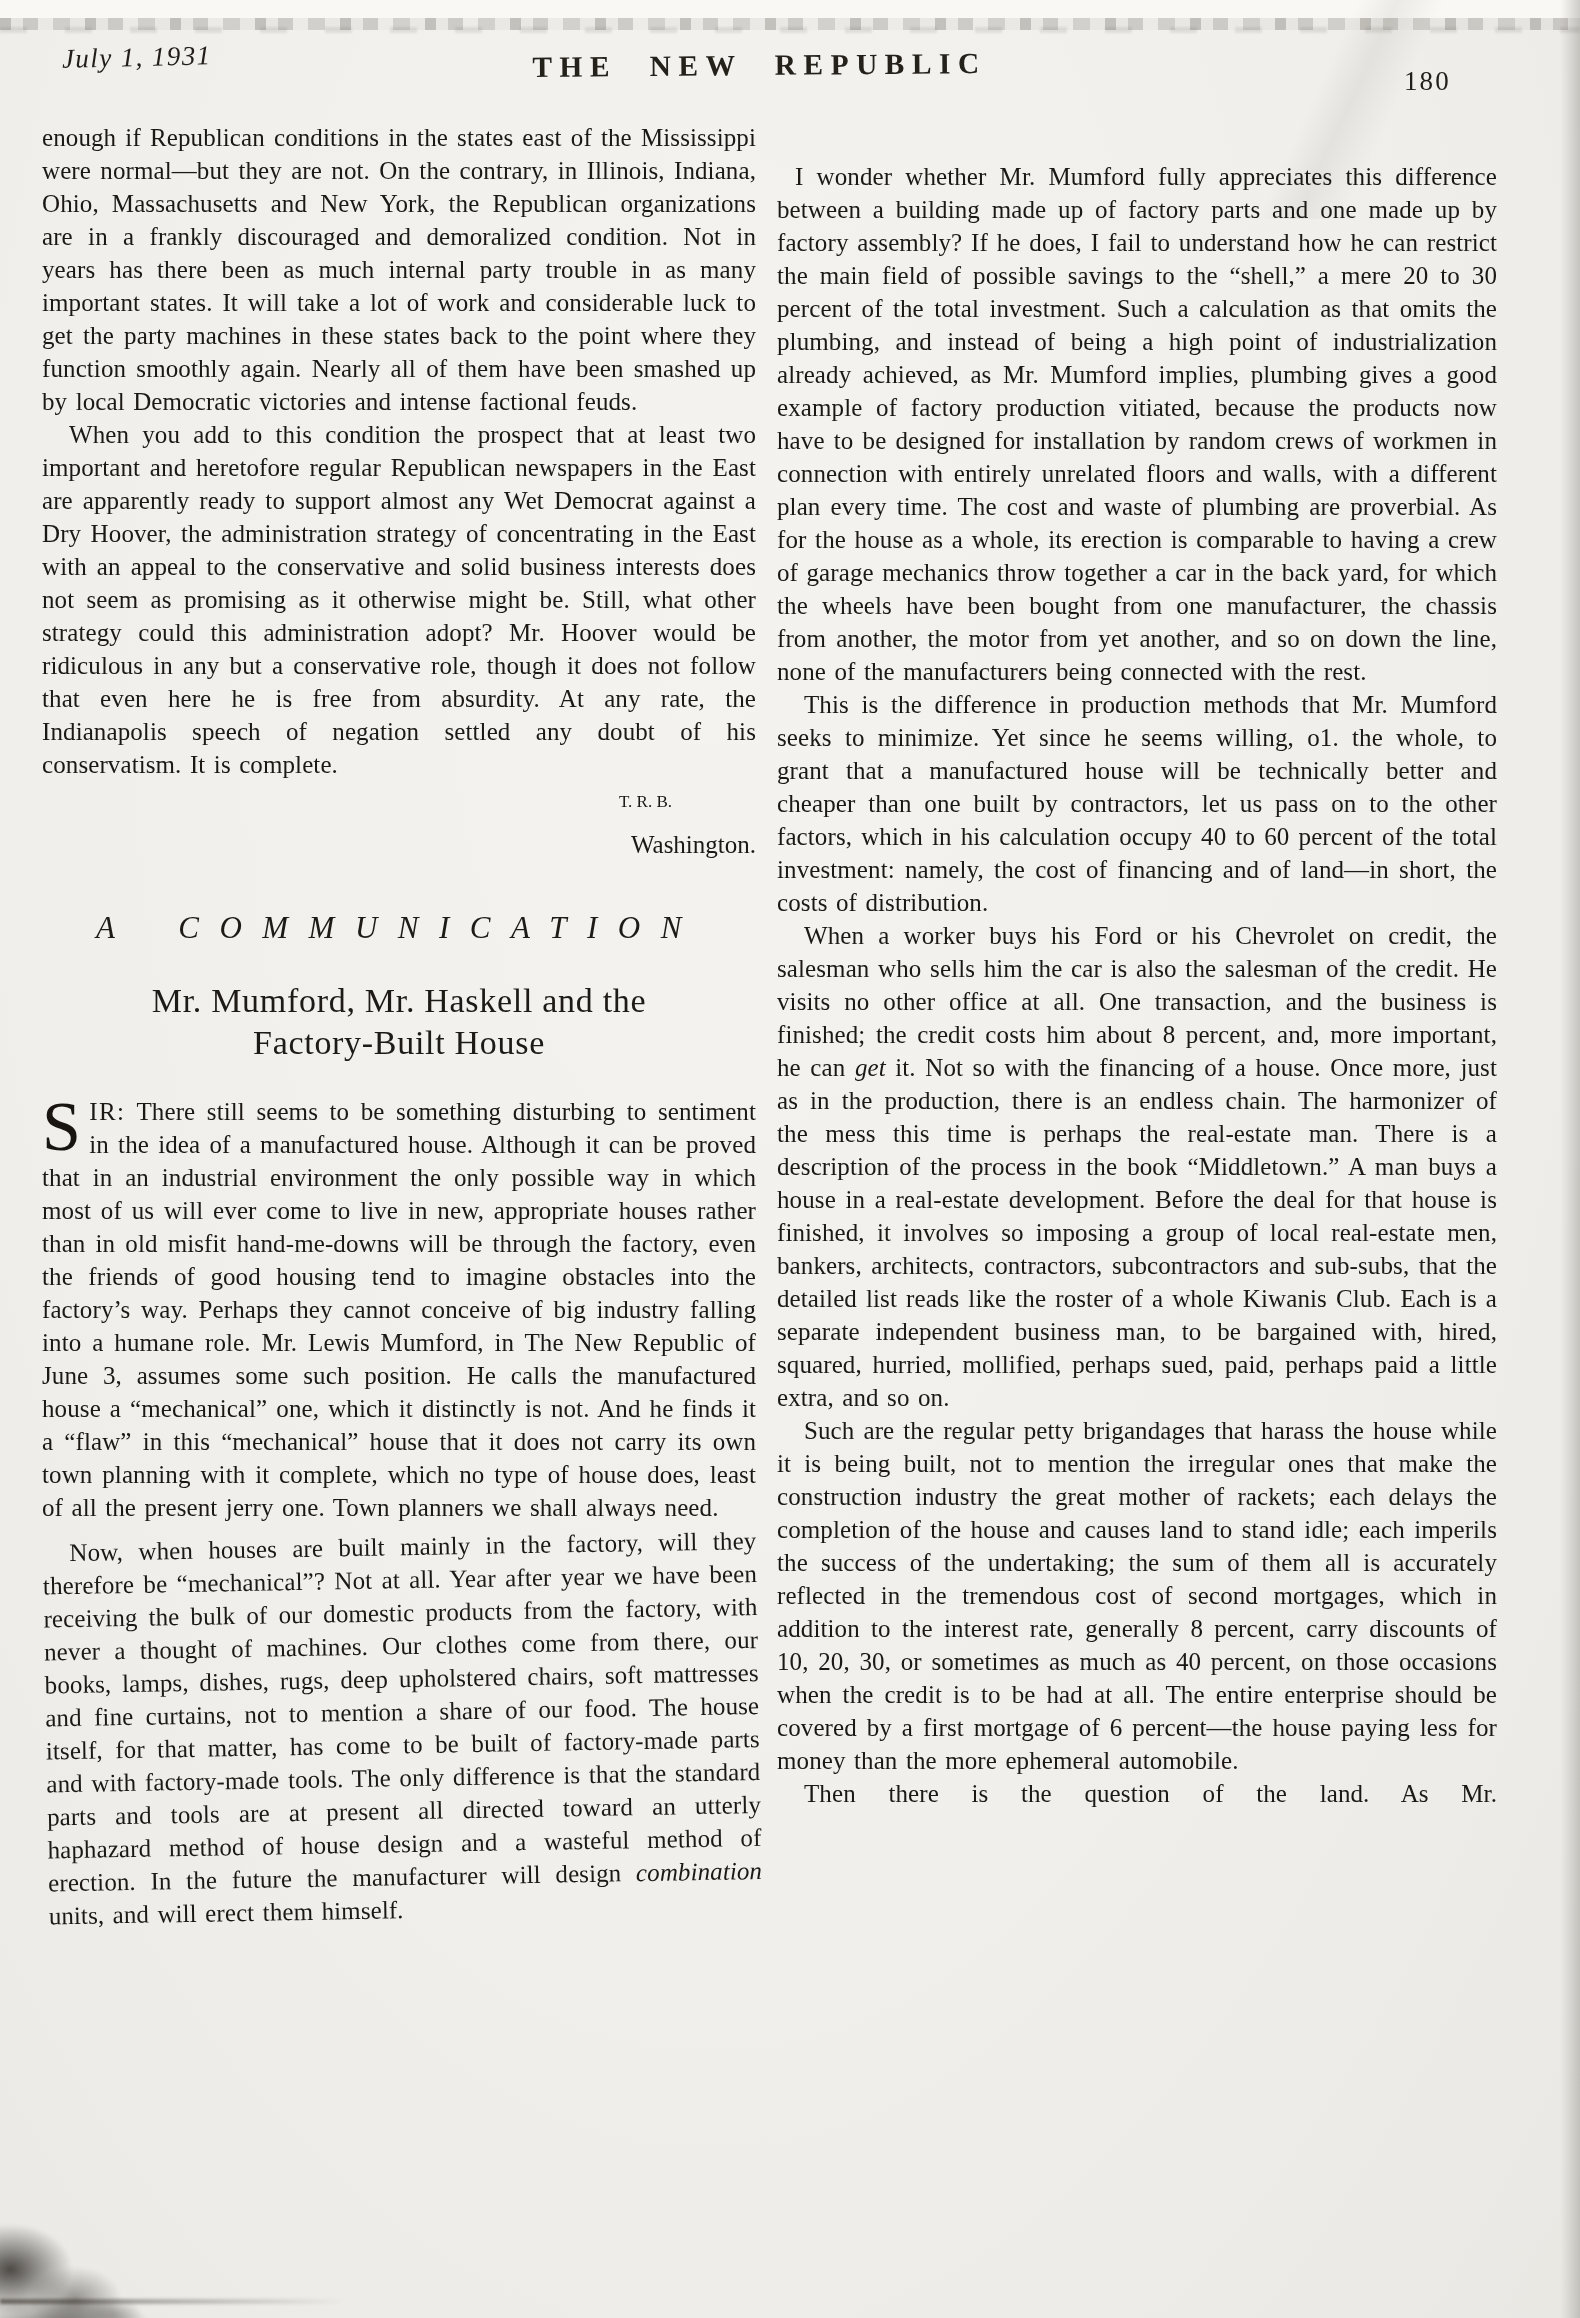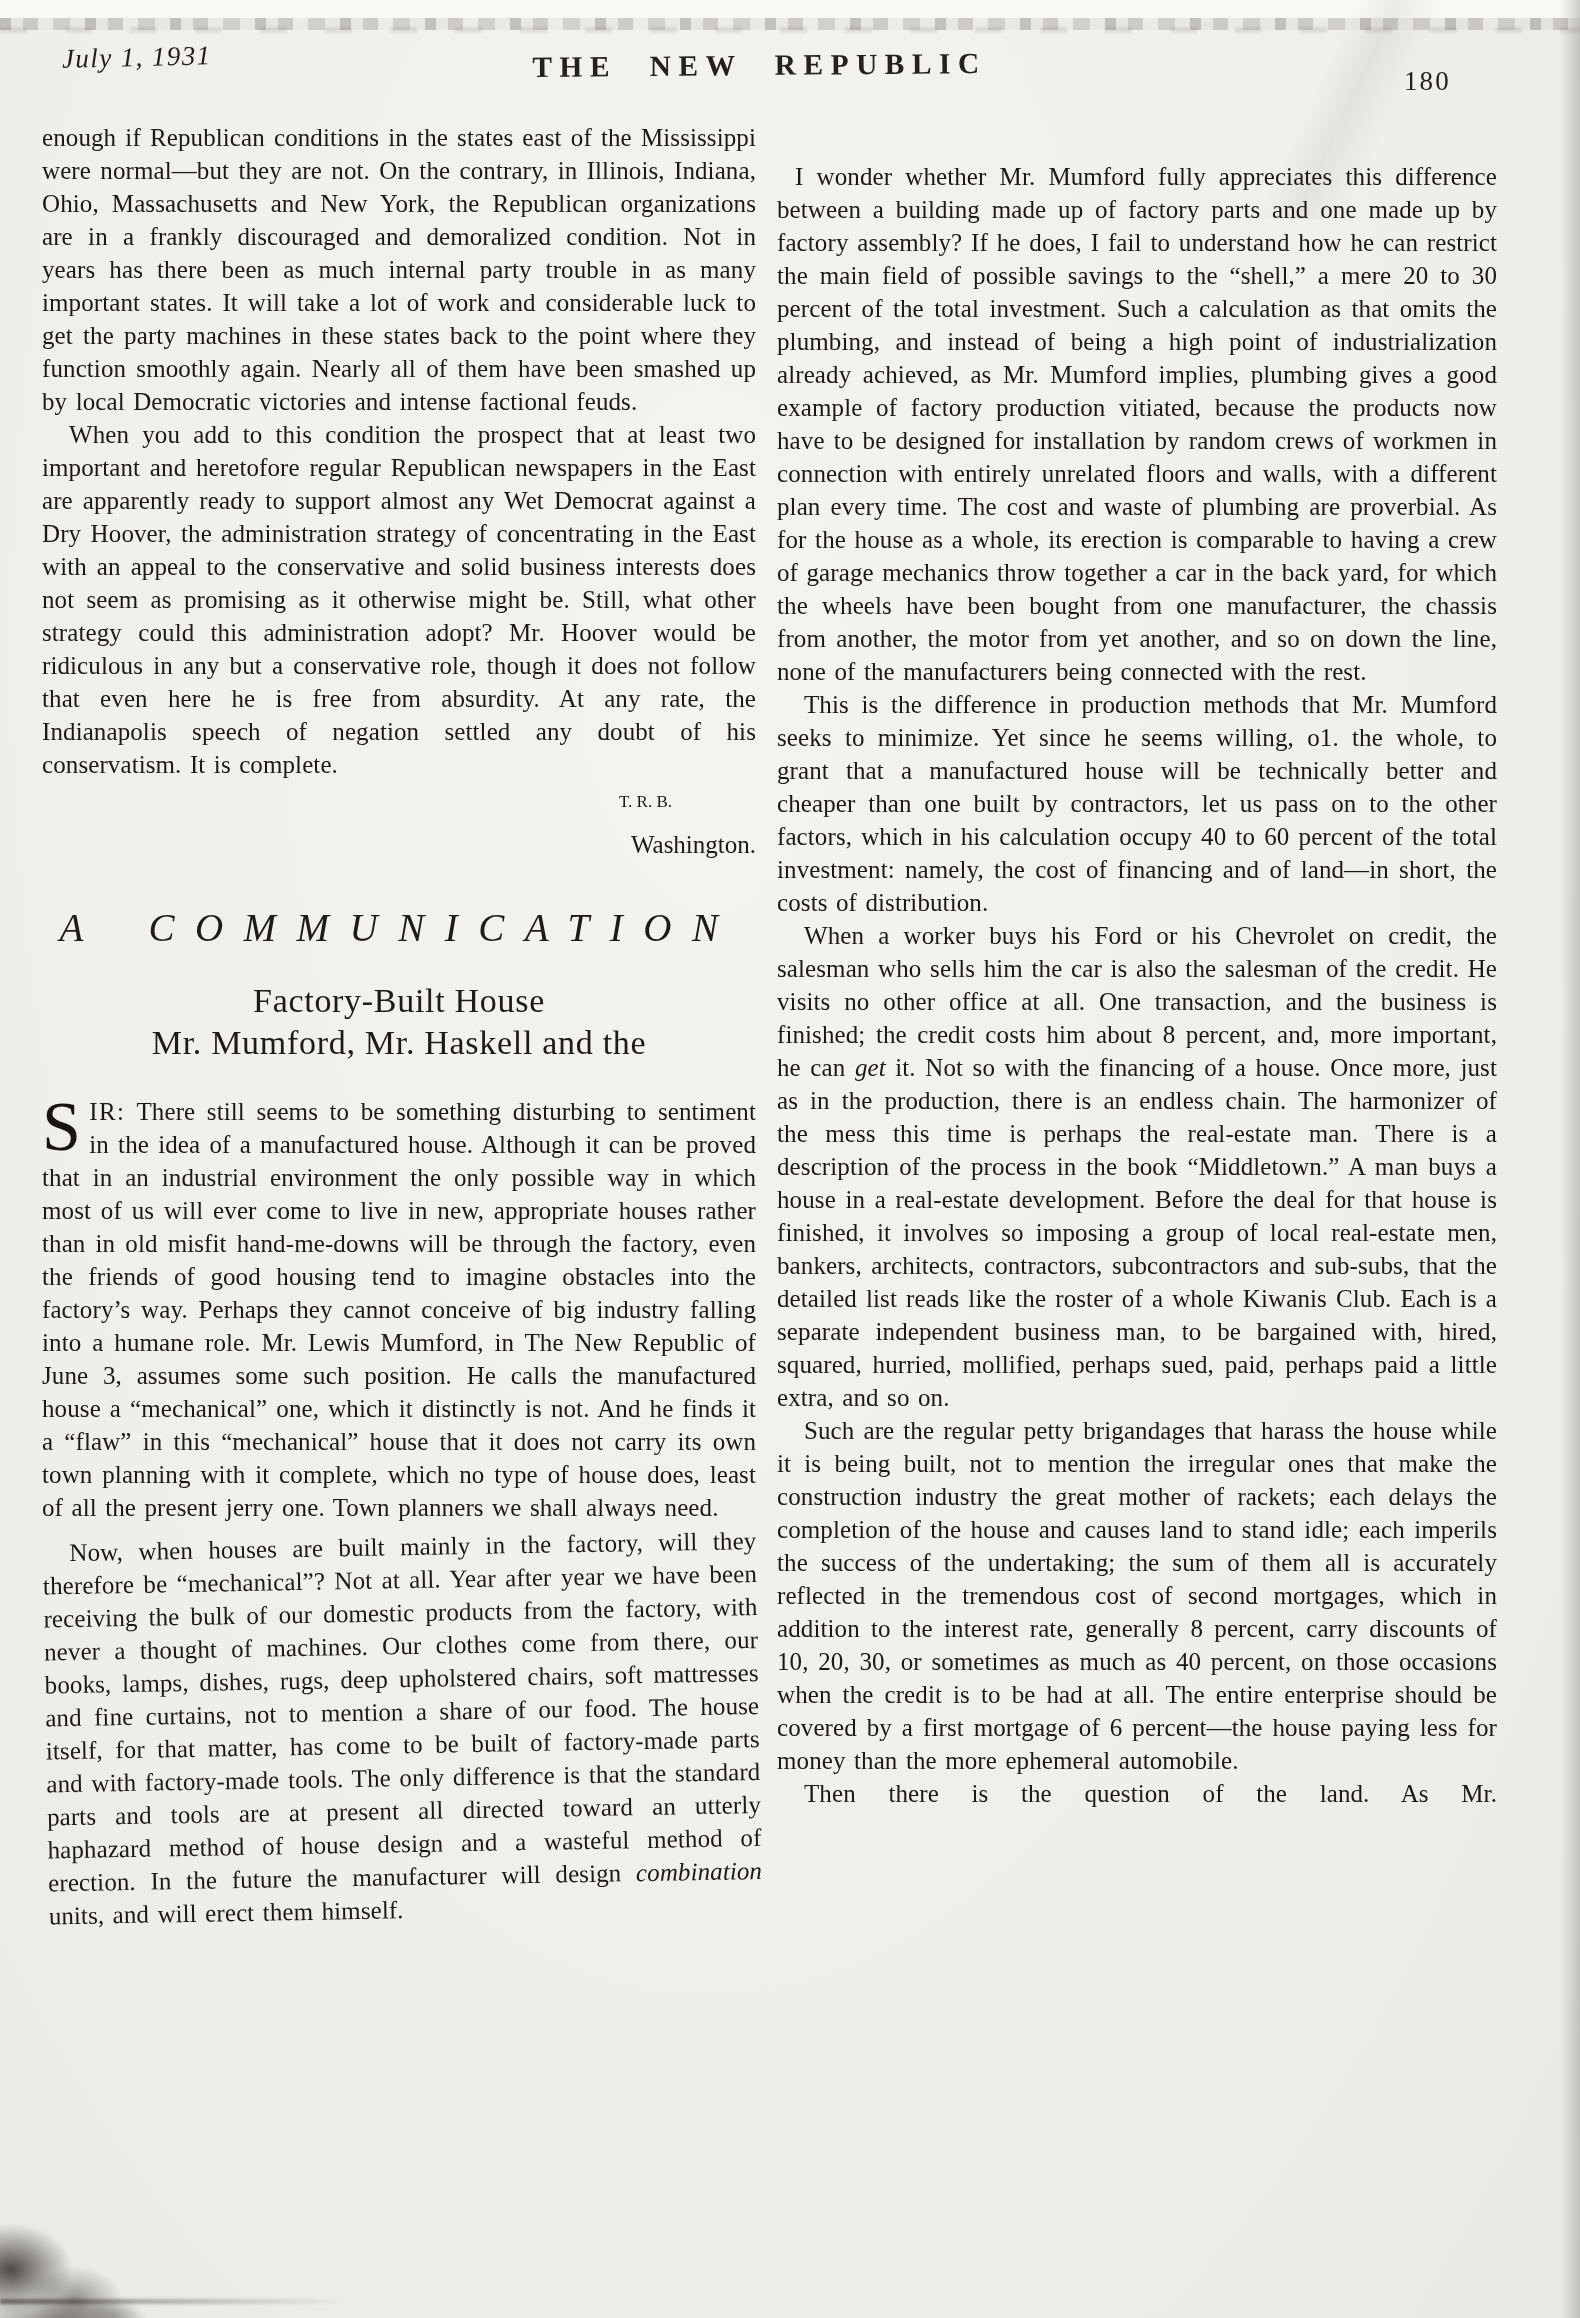--- a/index.html
+++ b/index.html
@@ -69,21 +69,21 @@
     word-spacing:2.1px;letter-spacing:0.1px;
   }
   .tight{line-height:33px;}
   .indent{text-indent:27px;}
   .indent-sm{text-indent:18px;}
   .noindent{text-indent:0;}
   .signature{margin:4.1px 0 0 0;font-size:17px;line-height:33px;text-align:right;padding-right:84px;}
   .dateline{margin:9.6px 0 0 0;font-size:25px;line-height:33px;text-align:right;text-indent:27px;}
   .kicker{
     margin:45px 0 12px 0;font-weight:normal;font-style:italic;
-    font-size:39px;line-height:44px;letter-spacing:20.5px;word-spacing:15px;
+    font-size:31px;line-height:44px;letter-spacing:20.5px;word-spacing:15px;
     text-align:center;white-space:nowrap;color:#1e1a15;
   }
   .article-title{
     margin:30px 0 0 0;font-weight:normal;font-size:34px;line-height:42px;
     text-align:center;letter-spacing:0.7px;color:#1e1a15;
   }
   .article-title .t-line{display:block;}
   .sir{margin-top:31.5px;}
   .dropcap{
     float:left;font-size:70px;line-height:55px;
@@ -112,22 +112,22 @@
   <div class="masthead-page">180</div>
 
   <div class="col col-left">
     <p class="body-p noindent">enough if Republican conditions in the states east of the Mississippi were normal—but they are not. On the contrary, in Illinois, Indiana, Ohio, Massachusetts and New York, the Republican organizations are in a frankly discouraged and demoralized condition. Not in years has there been as much internal party trouble in as many important states. It will take a lot of work and considerable luck to get the party machines in these states back to the point where they function smoothly again. Nearly all of them have been smashed up by local Democratic victories and intense factional feuds.</p>
     <p class="body-p indent">When you add to this condition the prospect that at least two important and heretofore regular Republican newspapers in the East are apparently ready to support almost any Wet Democrat against a Dry Hoover, the administration strategy of concentrating in the East with an appeal to the conservative and solid business interests does not seem as promising as it otherwise might be. Still, what other strategy could this administration adopt? Mr. Hoover would be ridiculous in any but a conservative role, though it does not follow that even here he is free from absurdity. At any rate, the Indianapolis speech of negation settled any doubt of his conservatism. It is complete.</p>
     <p class="signature">T. R. B.</p>
     <p class="dateline">Washington.</p>
 
     <h2 class="kicker">A COMMUNICATION</h2>
     <h3 class="article-title">
+      <span class="t-line">Mr. Mumford, Mr. Haskell and the</span>
       <span class="t-line">Factory-Built House</span>
-      <span class="t-line">Mr. Mumford, Mr. Haskell and the</span>
     </h3>
 
     <p class="body-p tight noindent sir"><span class="dropcap">S</span><span class="salutation">IR:</span><span> There still seems to be something disturbing to sentiment in the idea of a manufactured house. Although it can be proved that in an industrial environment the only possible way in which most of us will ever come to live in new, appropriate houses rather than in old misfit hand-me-downs will be through the factory, even the friends of good housing tend to imagine obstacles into the factory’s way. Perhaps they cannot conceive of big industry falling into a humane role. Mr. Lewis Mumford, in The New Republic of June 3, assumes some such position. He calls the manufactured house a “mechanical” one, which it distinctly is not. And he finds it a “flaw” in this “mechanical” house that it does not carry its own town planning with it complete, which no type of house does, least of all the present jerry one. Town planners we shall always need.</span></p>
 
     <p class="body-p tight indent tilt"><span>Now, when houses are built mainly in the factory, will they therefore be “mechanical”? Not at all. Year after year we have been receiving the bulk of our domestic products from the factory, with never a thought of machines. Our clothes come from there, our books, lamps, dishes, rugs, deep upholstered chairs, soft mattresses and fine curtains, not to mention a share of our food. The house itself, for that matter, has come to be built of factory-made parts and with factory-made tools. The only difference is that the standard parts and tools are at present all directed toward an utterly haphazard method of house design and a wasteful method of erection. In the future the manufacturer will design </span><i>combination</i><span> units, and will erect them himself.</span></p>
   </div>
 
   <div class="col col-right">
     <p class="body-p indent-sm">I wonder whether Mr. Mumford fully appreciates this difference between a building made up of factory parts and one made up by factory assembly? If he does, I fail to understand how he can restrict the main field of possible savings to the “shell,” a mere 20 to 30 percent of the total investment. Such a calculation as that omits the plumbing, and instead of being a high point of industrialization already achieved, as Mr. Mumford implies, plumbing gives a good example of factory production vitiated, because the products now have to be designed for installation by random crews of workmen in connection with entirely unrelated floors and walls, with a different plan every time. The cost and waste of plumbing are proverbial. As for the house as a whole, its erection is comparable to having a crew of garage mechanics throw together a car in the back yard, for which the wheels have been bought from one manufacturer, the chassis from another, the motor from yet another, and so on down the line, none of the manufacturers being connected with the rest.</p>
     <p class="body-p indent">This is the difference in production methods that Mr. Mumford seeks to minimize. Yet since he seems willing, o1. the whole, to grant that a manufactured house will be technically better and cheaper than one built by contractors, let us pass on to the other factors, which in his calculation occupy 40 to 60 percent of the total investment: namely, the cost of financing and of land—in short, the costs of distribution.</p>

